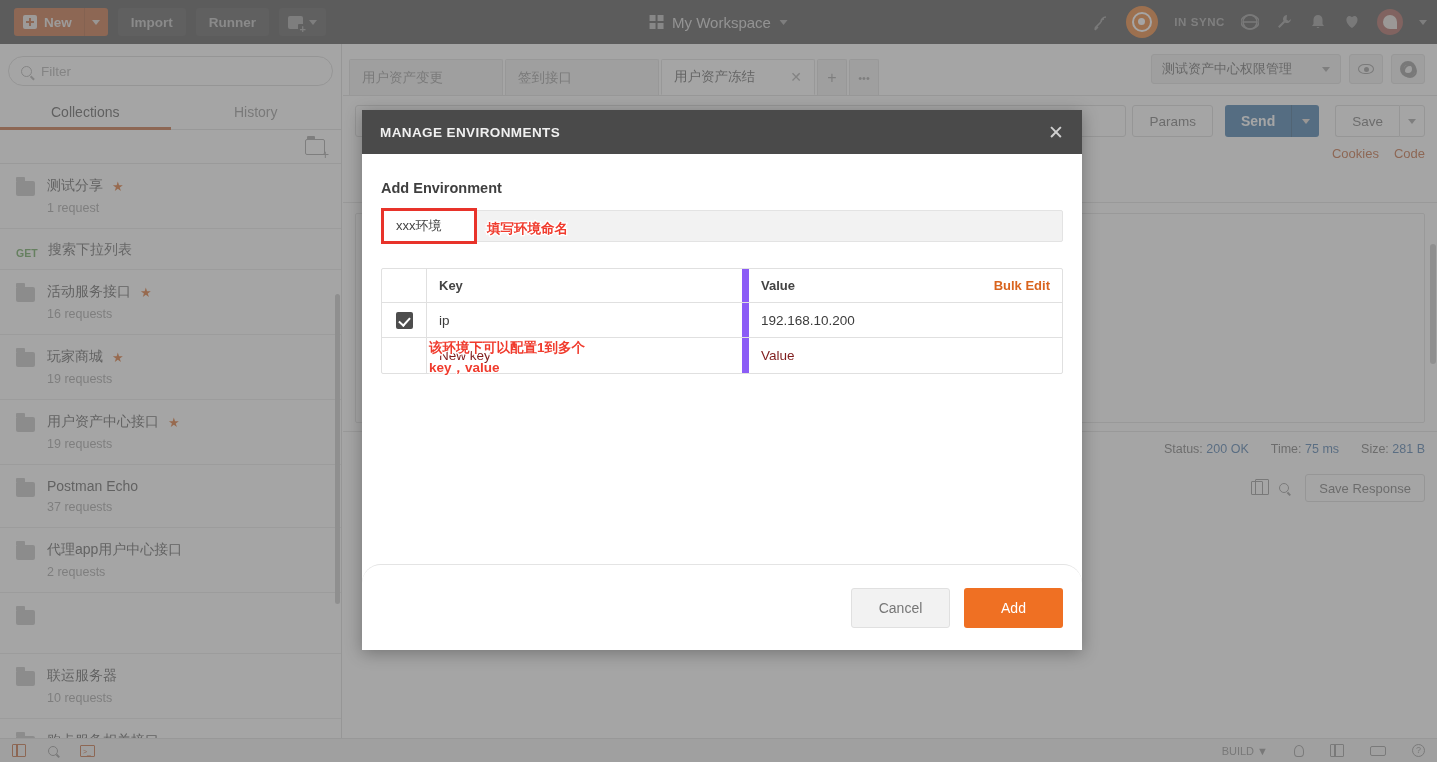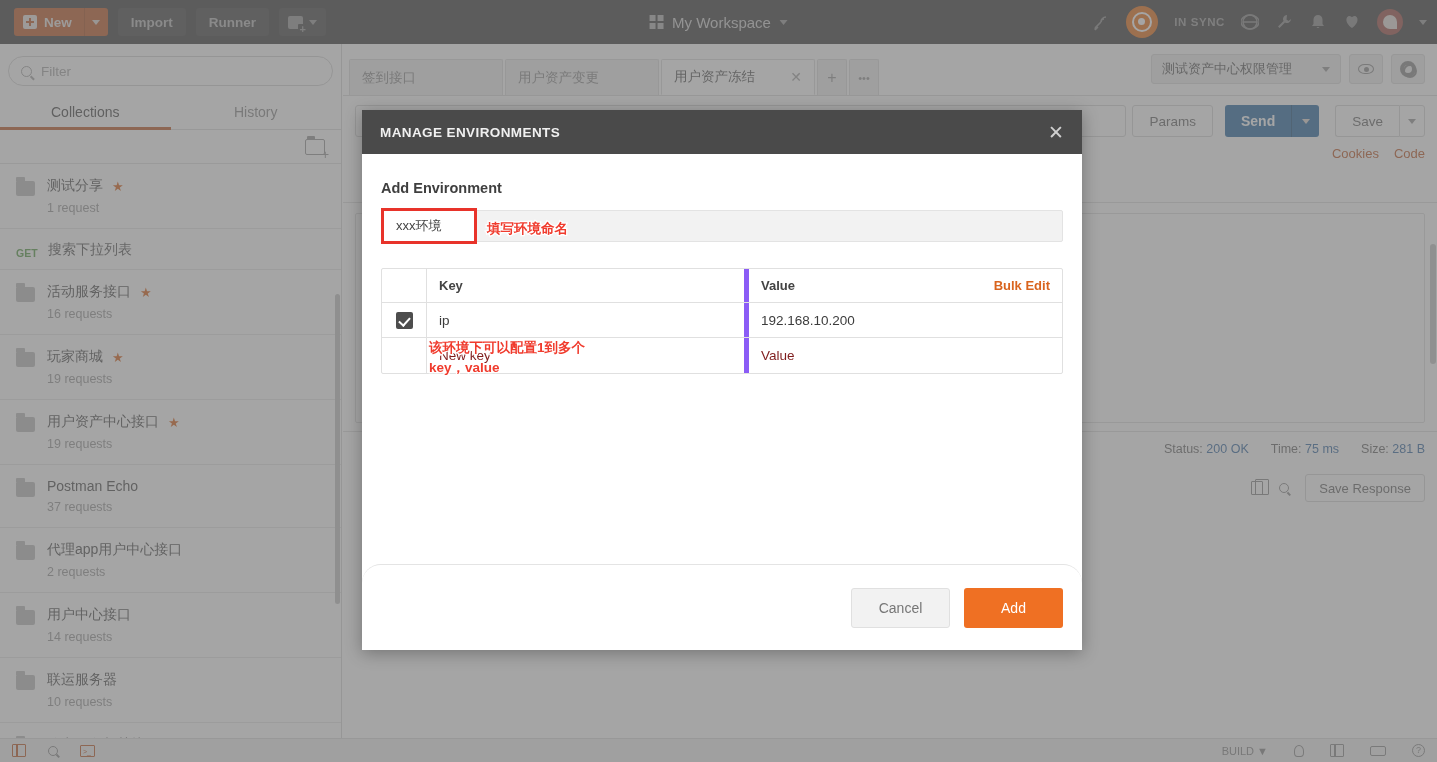--- a/index.html
+++ b/index.html
@@ -419,21 +419,21 @@
     border-bottom: 1px solid #e0e0e0; font-size: 13.5px; color: #3c3c3c;
   }
   .kv-row.last { border-bottom: none; }
   .c-chk {
     width: 45px; display: flex; align-items: center; justify-content: center;
     flex: none; align-self: stretch; border-right: 1px solid #e0e0e0;
   }
   .kv-head .c-chk { border-right: 1px solid #e0e0e0; }
   .c-key {
     flex: 1; padding-left: 12px; align-self: stretch;
-    display: flex; align-items: center; border-right: 5px solid #8b5cf6;
+    display: flex; align-items: center; border-right: 7px solid #8b5cf6;
   }
   .c-val {
     width: 313px; padding-left: 12px; align-self: stretch;
     display: flex; align-items: center; justify-content: space-between;
     padding-right: 12px; flex: none;
   }
   .chkbox {
     width: 17px; height: 17px; background: #4d4d4d; border-radius: 2px;
     position: relative;
   }
@@ -628,26 +628,20 @@
         <div class="ci-texts">
           <div class="ci-title">
             <span>代理app用户中心接口</span>
           </div>
           <div class="ci-sub">2 requests</div>
         </div>
       </div>
 
       <div class="coll-item">
         <span class="folder-ic"></span>
-        <div class="ci-texts">
-          <div class="ci-title">
-            <span>用户中心接口</span>
-          </div>
-          <div class="ci-sub">14 requests</div>
-        </div>
       </div>
 
       <div class="coll-item">
         <span class="folder-ic"></span>
         <div class="ci-texts">
           <div class="ci-title">
             <span>联运服务器</span>
           </div>
           <div class="ci-sub">10 requests</div>
         </div>
@@ -663,24 +657,24 @@
         </div>
       </div>
 
     </div>
     <div class="sb-scroll"></div>
   </div>
 
   <div class="main">
     <div class="reqtabs">
       <div class="rtab">
+        <span>用户资产变更</span>
+      </div>
+      <div class="rtab">
         <span>签到接口</span>
-      </div>
-      <div class="rtab">
-        <span>用户资产变更</span>
       </div>
       <div class="rtab active">
         <span>用户资产冻结</span>
         <span class="x-sm">✕</span>
       </div>
       <div class="rtab-plus">
         <span>+</span>
       </div>
       <div class="rtab-dots">
         <span style="font-size:11px">•••</span>

